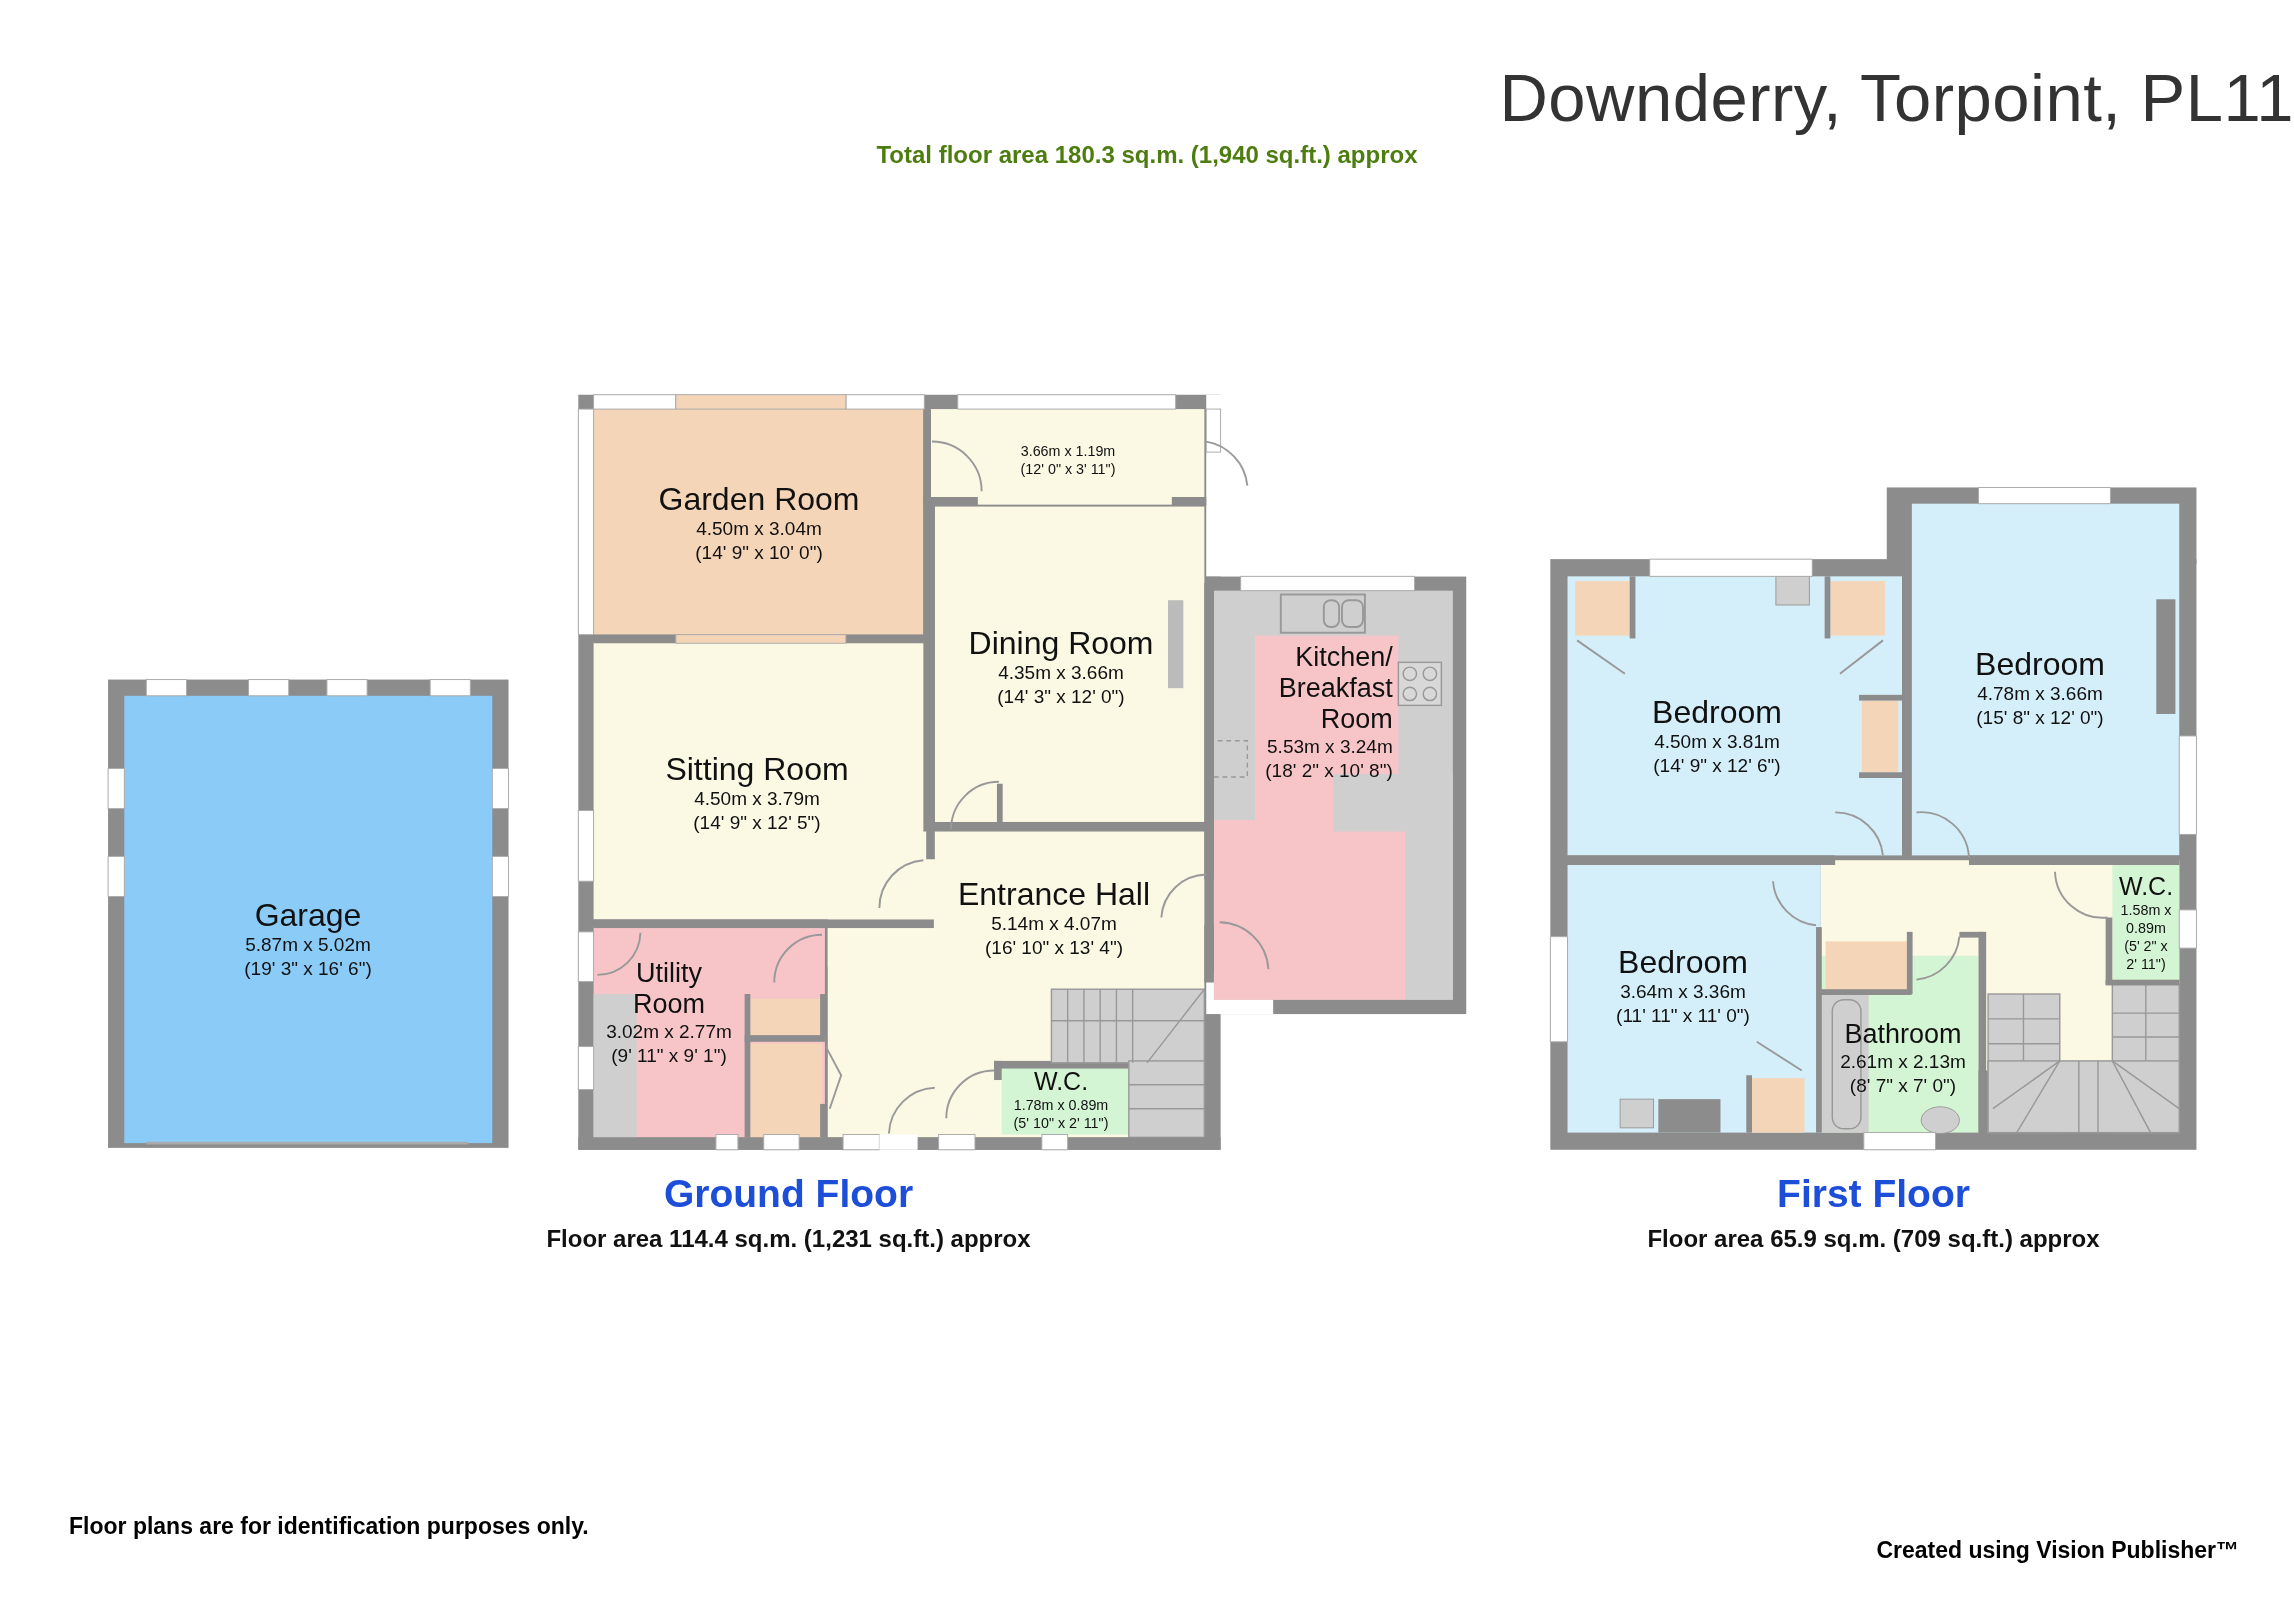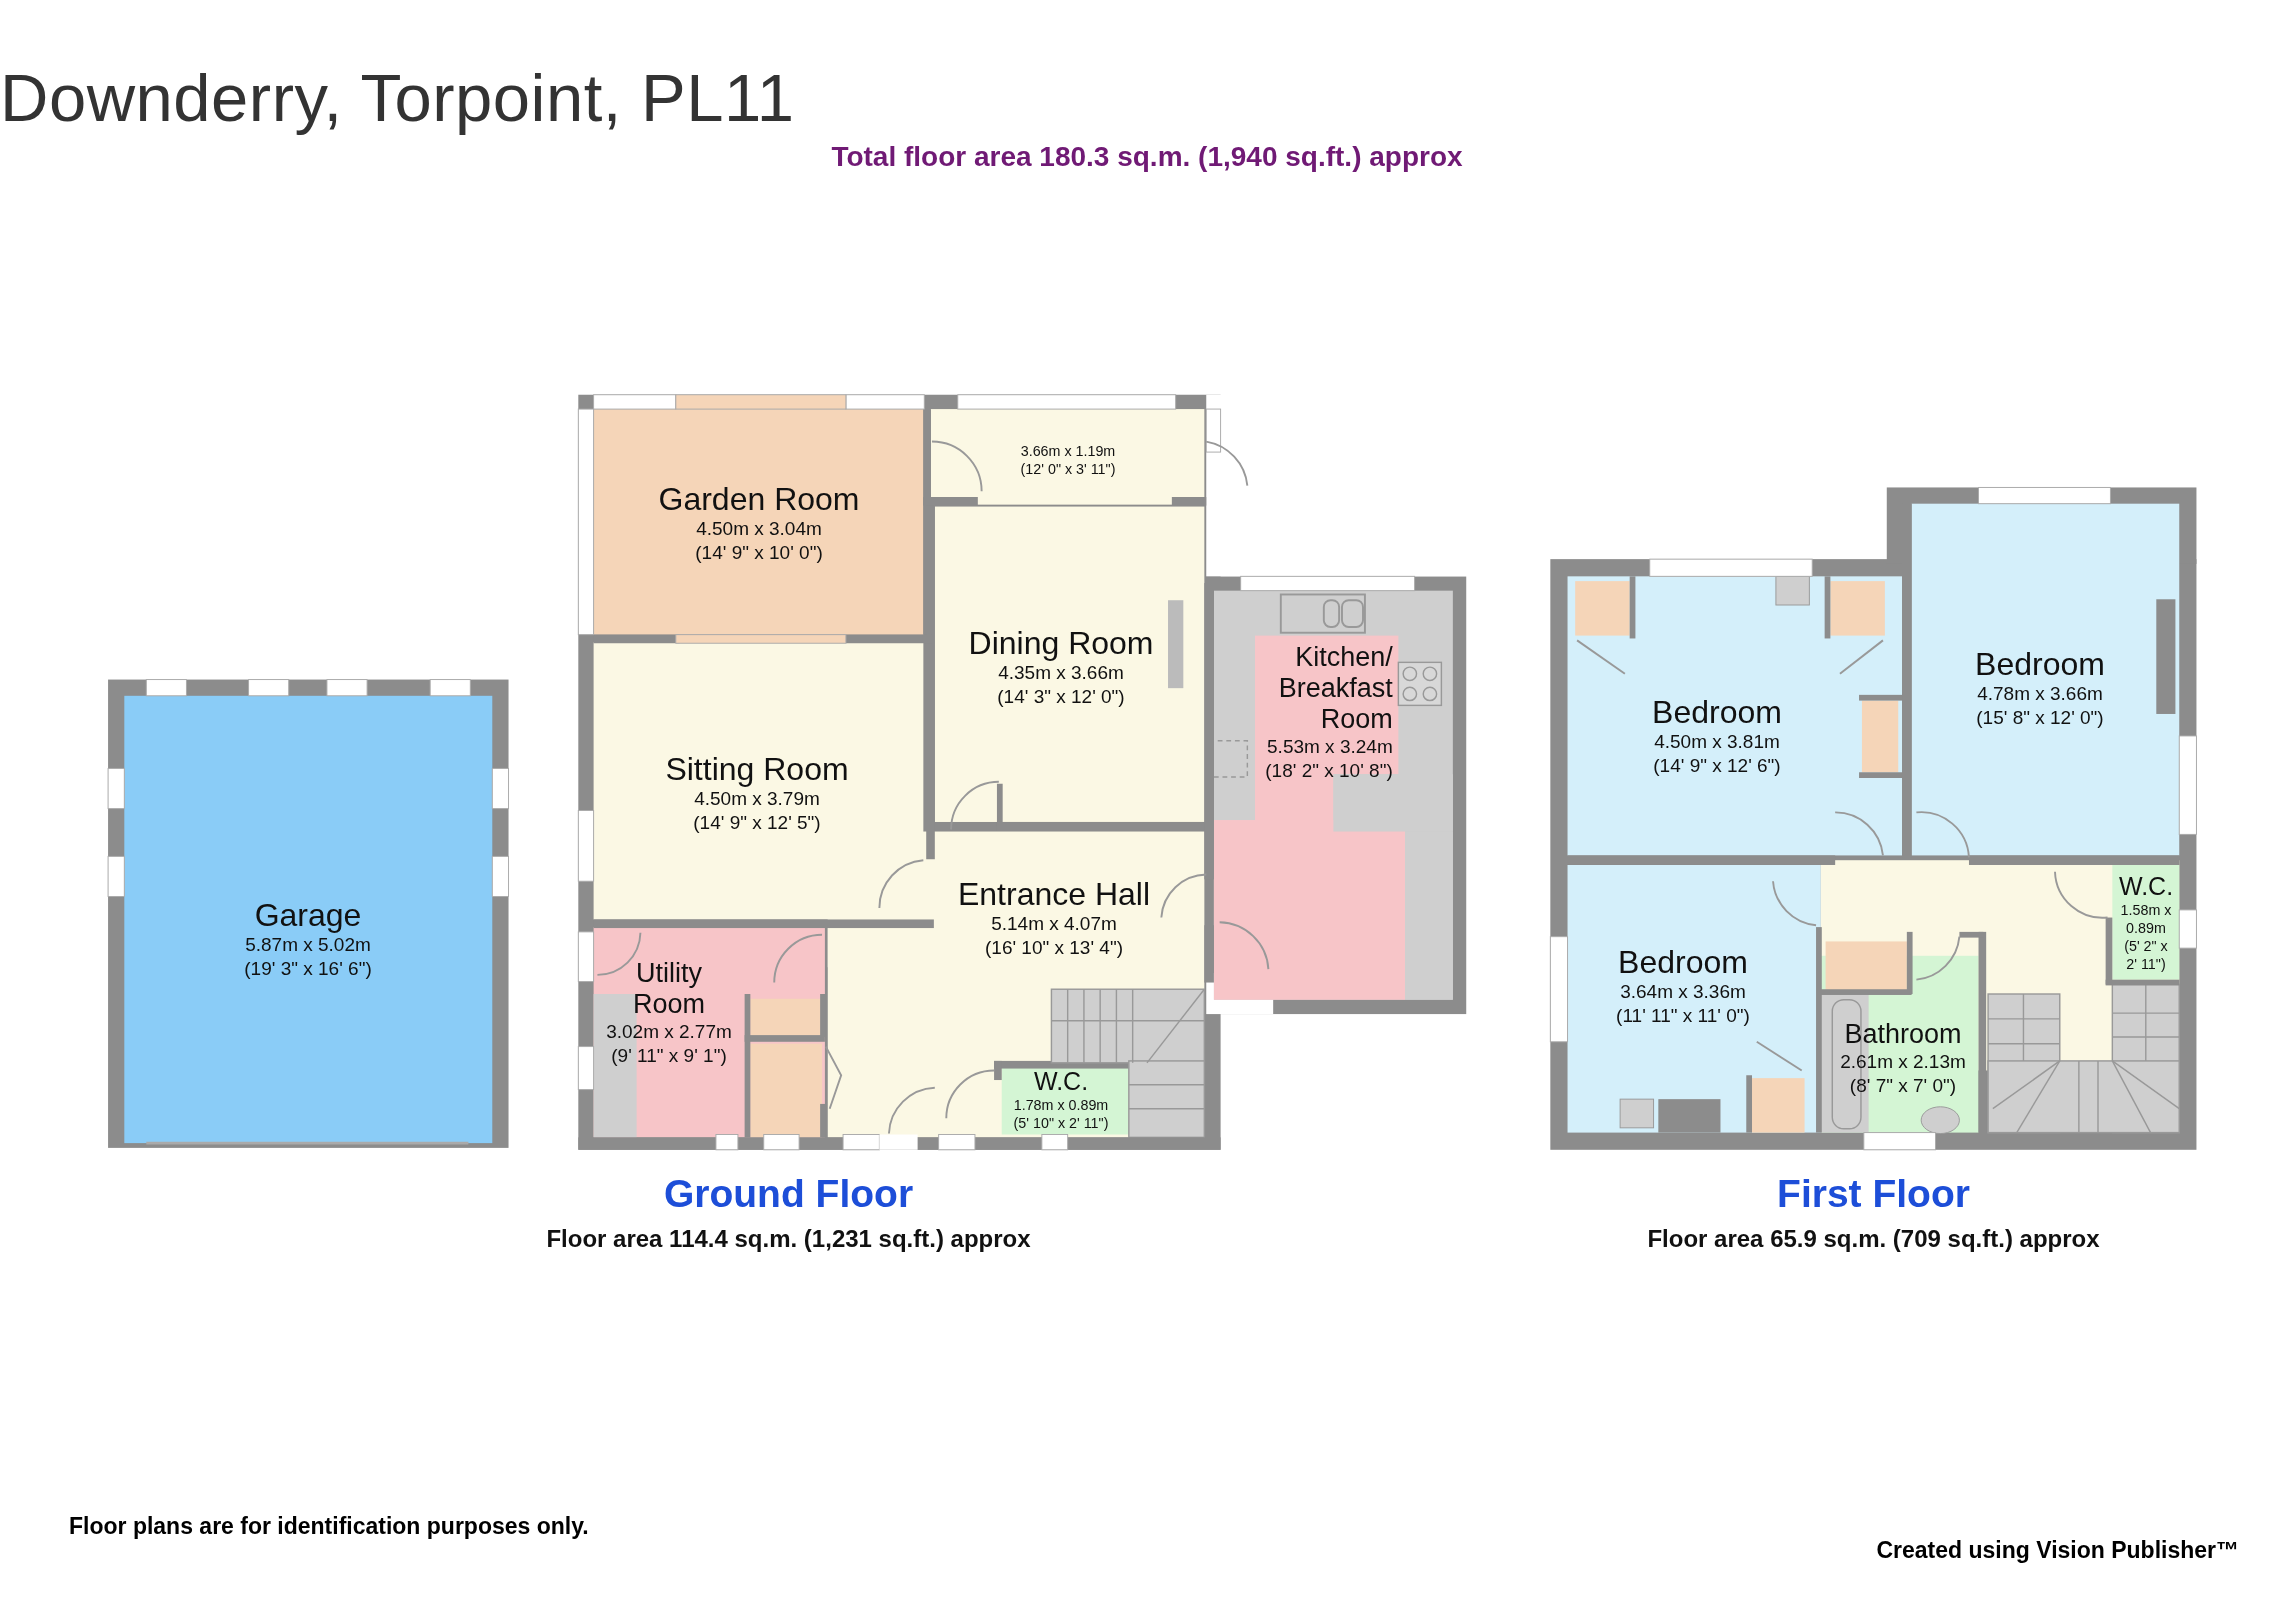--- a/index.html
+++ b/index.html
@@ -1,19 +1,19 @@
 <!DOCTYPE html>
 <html><head>
 <meta charset="utf-8">
 <style>
   html, body { margin:0; padding:0; background:#ffffff; }
   body { width:2294px; height:1621px; position:relative; overflow:hidden; font-family:"Liberation Sans", sans-serif; color:#000; }
   .abs { position:absolute; }
-  .title { left:0; width:2294px; top:59px; text-align:left; font-size:67px; color:#333333; font-weight:normal; letter-spacing:0.5px; }
-  .subtitle { left:0; width:2294px; top:141px; text-align:center; font-size:28px; font-weight:bold; color:#701a75; }
+  .title { left:0; width:2294px; top:59px; text-align:right; font-size:67px; color:#333333; font-weight:normal; letter-spacing:0.5px; }
+  .subtitle { left:0; width:2294px; top:141px; text-align:center; font-size:24px; font-weight:bold; color:#4d7c0f; }
   .floor-title { text-align:center; font-size:39px; font-weight:bold; color:#1d4ed8; }
   .floor-area { text-align:center; font-size:24px; font-weight:bold; color:#111; }
   .footnote { left:69px; top:1512px; font-size:23px; font-weight:bold; line-height:29px; }
   .credit { right:55px; top:1537px; font-size:23px; font-weight:bold; }
   svg { position:absolute; left:0; top:0; }
   .lbl { position:absolute; text-align:center; transform:translate(-50%, 0); white-space:nowrap; color:#111; }
   .lbl .n { display:block; font-size:32px; line-height:36px; }
   .lbl .m { display:block; font-size:19px; line-height:24px; }
   .lbl.sm .n { font-size:27px; line-height:31px; }
   .lbl.xs .m { font-size:14.3px; line-height:18px; }

